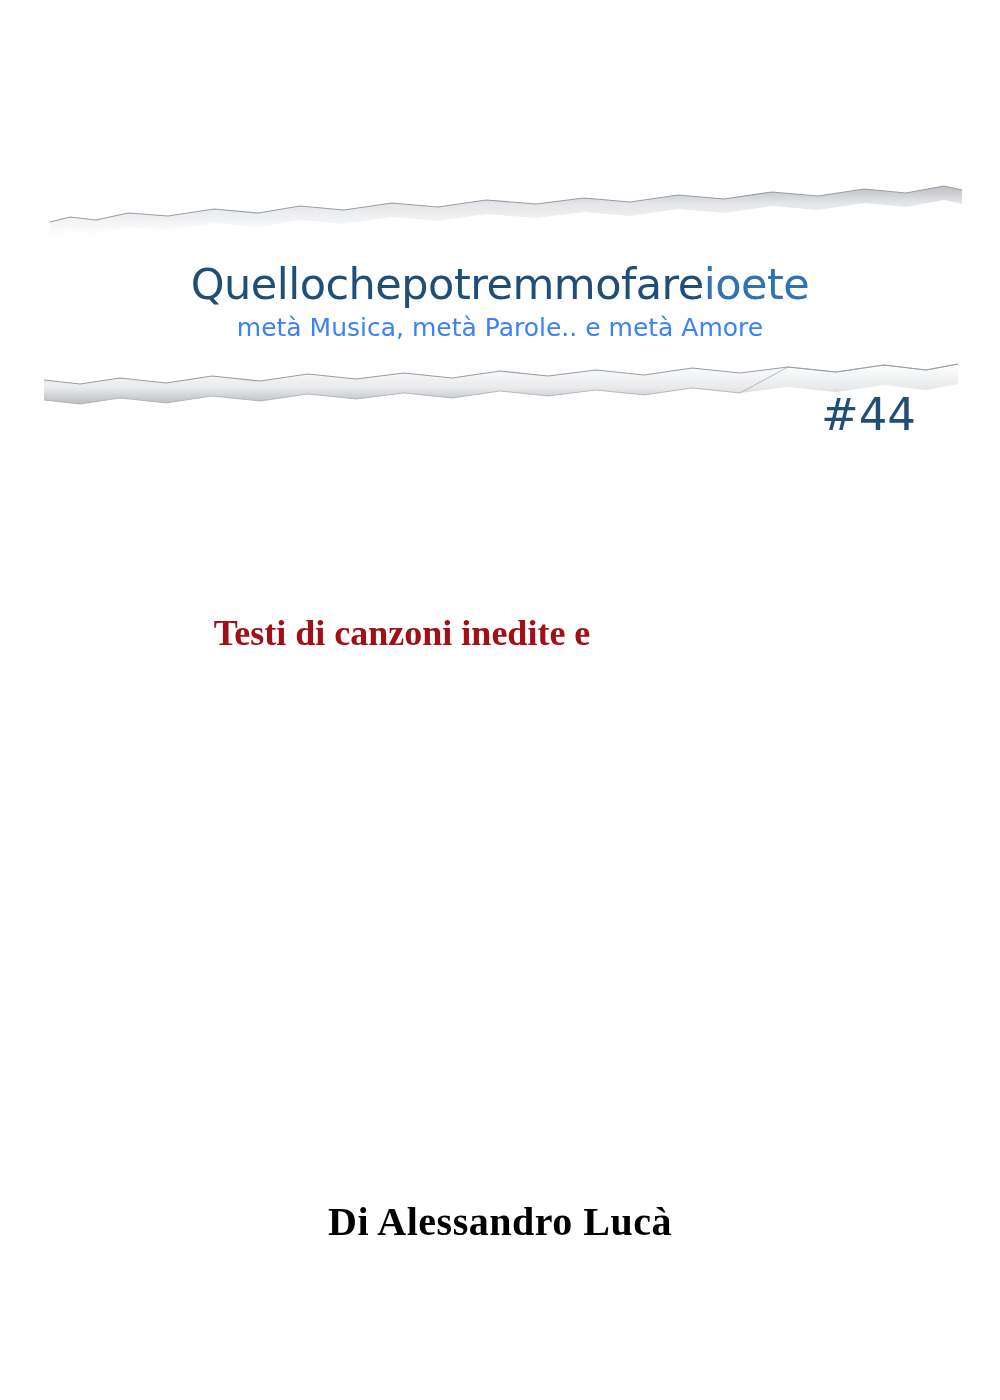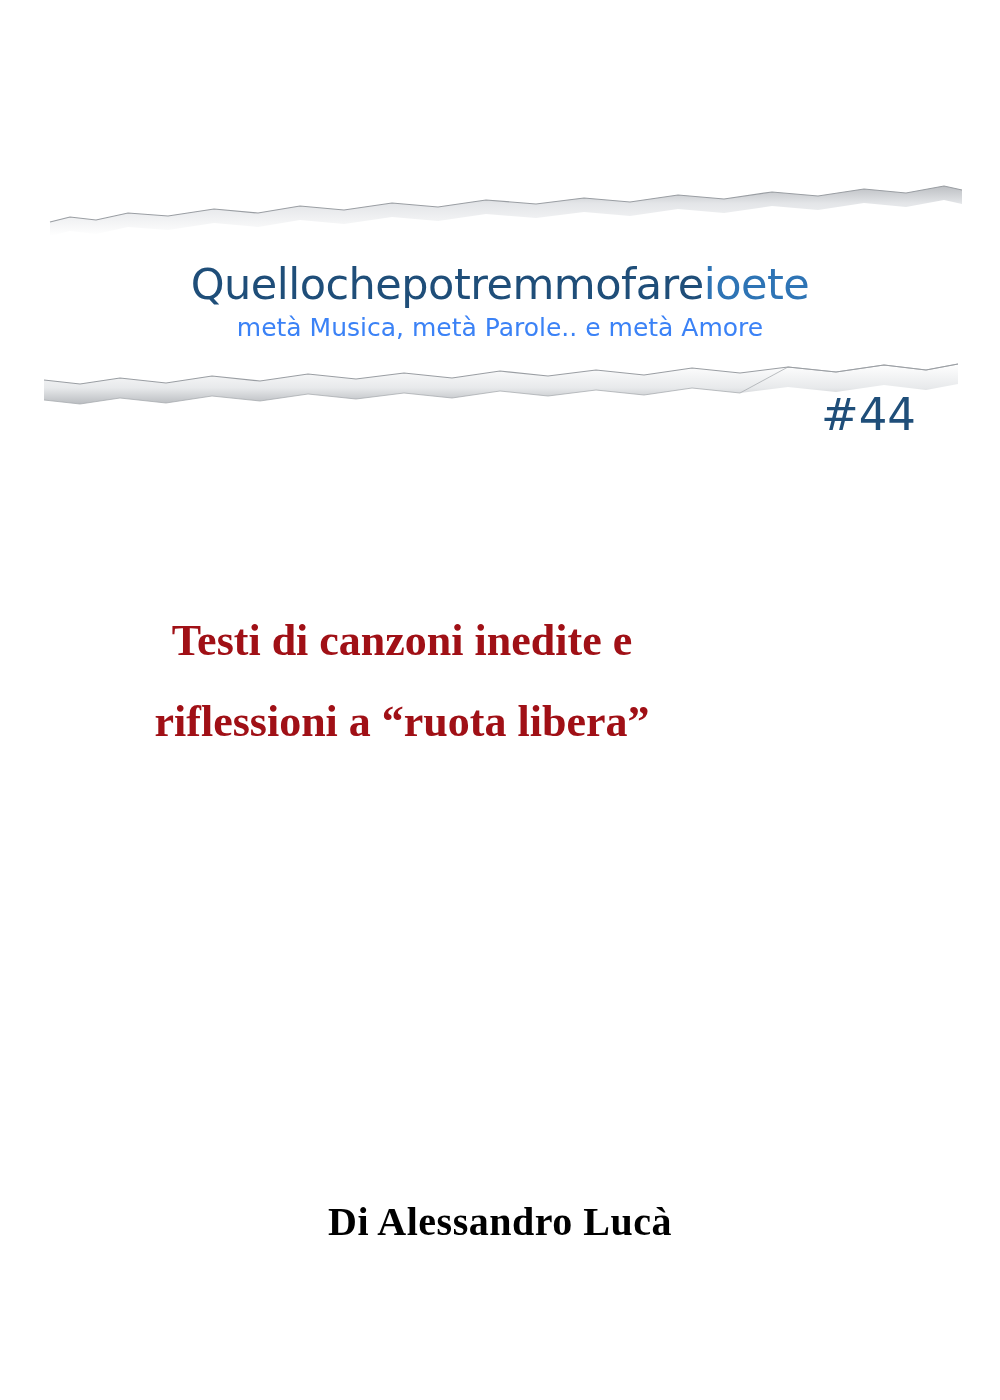--- a/index.html
+++ b/index.html
@@ -76,21 +76,21 @@
   
   .subtitle {
     position: absolute;
     left: 0;
     top: 600px;
     width: 804px;
     text-align: center;
     color: #a01016;
     font-family: "Liberation Serif", serif;
     font-weight: bold;
-    font-size: 44px;
+    font-size: 36px;
     line-height: 1.85;
   }
   .subtitle .line {
     display: block;
   }
 
   
   .author {
     position: absolute;
     left: 0;
@@ -155,18 +155,17 @@
     <div class="masthead">
       <div class="masthead-title"><span>Quellochepotremmofare</span><span class="accent">ioete</span></div>
       <div class="masthead-sub">metà Musica, metà Parole.. e metà Amore</div>
     </div>
 
     <div class="issue">#44</div>
   </div>
 
   <div class="subtitle">
     <span class="line">Testi di canzoni inedite e</span>
-    <span class="line">riflessioni a “ruota libera”</span>
   </div>
 
   <div class="author">Di Alessandro Lucà</div>
 
 </div>
 
 </body></html>

